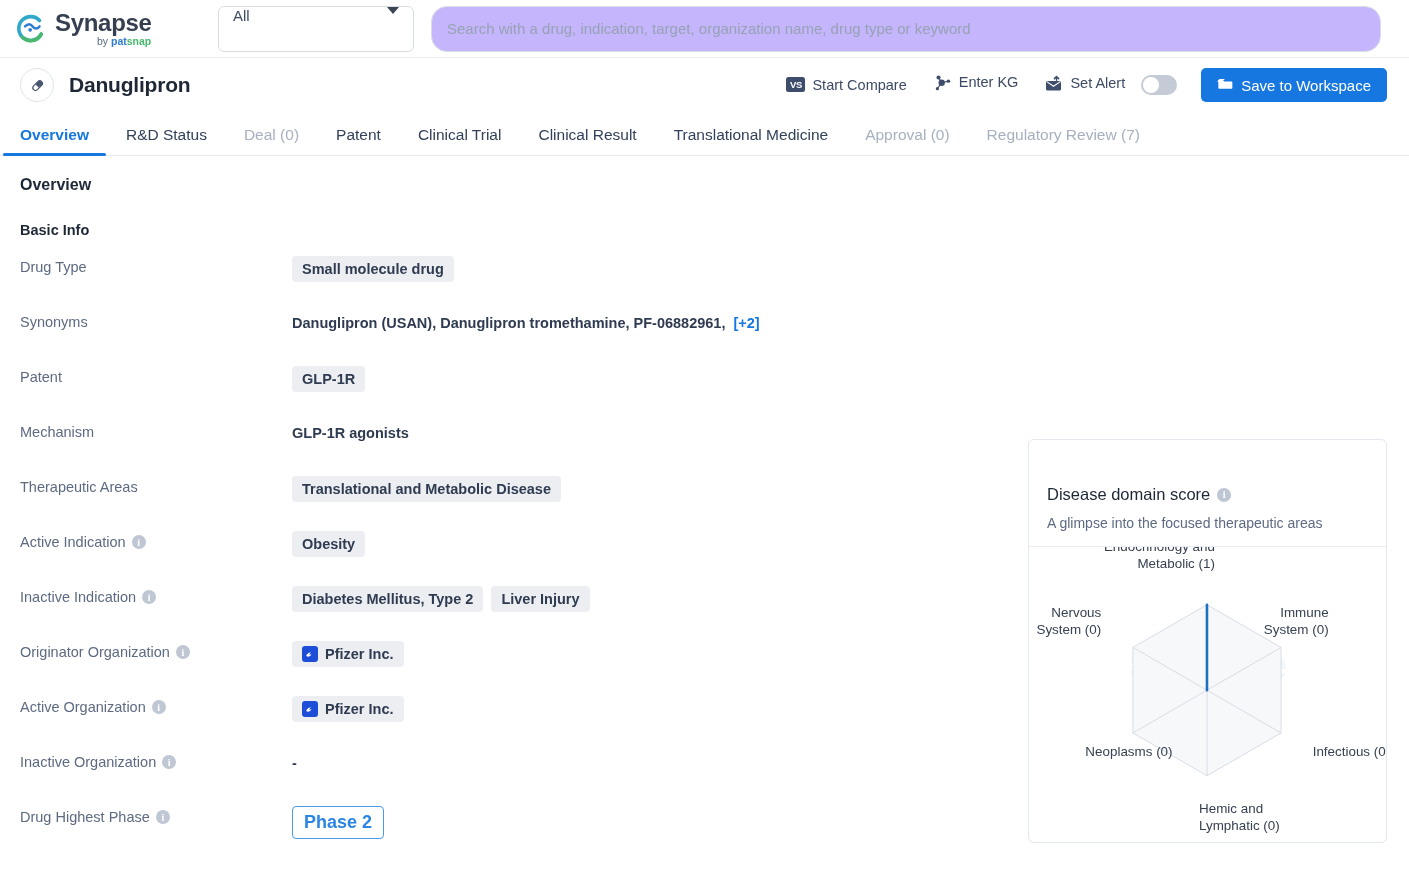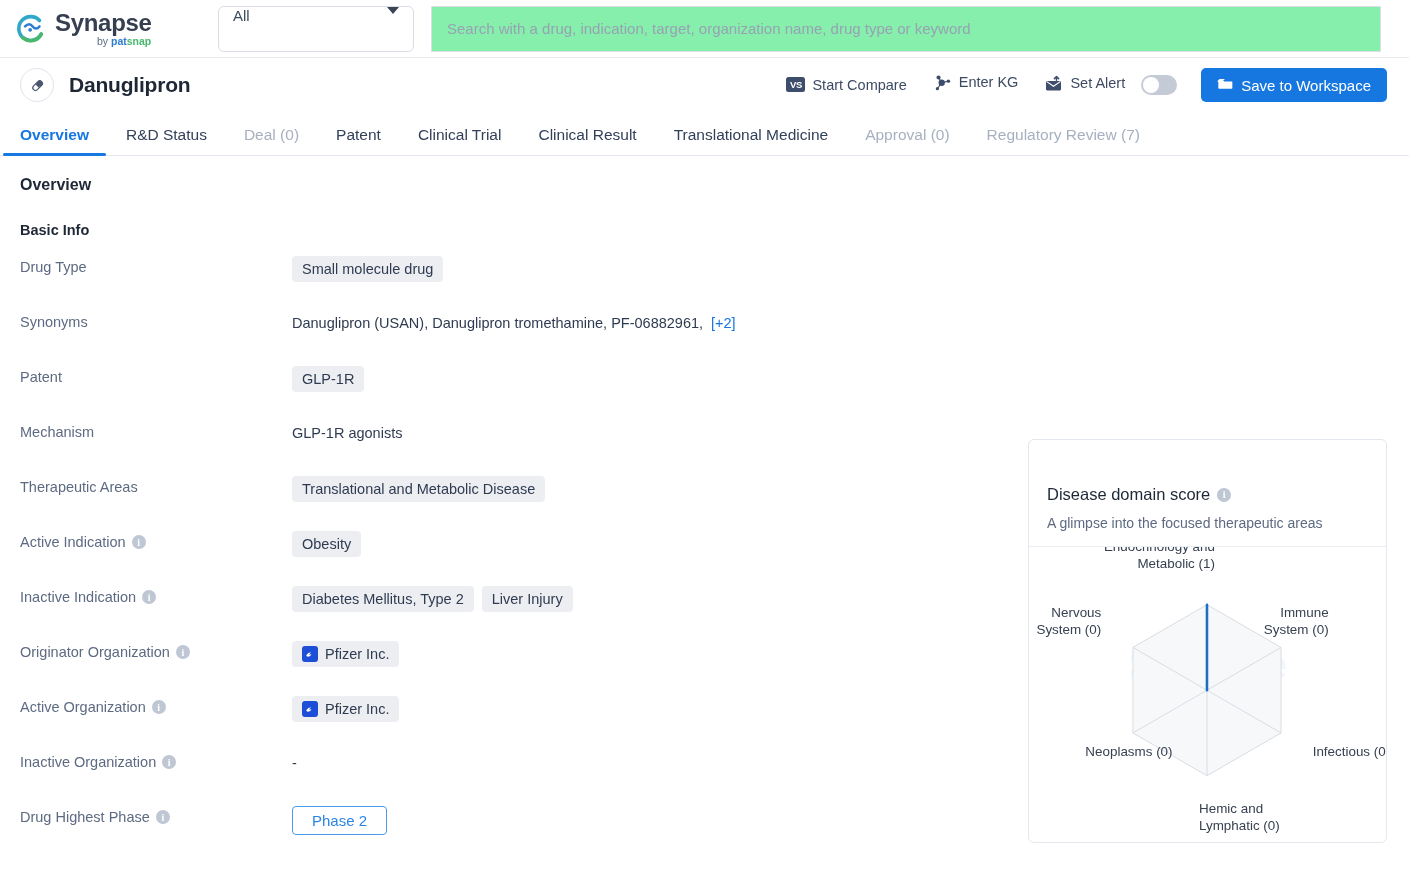--- a/index.html
+++ b/index.html
@@ -44,24 +44,24 @@
     font-size: 15px; color: #3d4a5f; cursor: pointer;
   }
   .caret {
     width: 0; height: 0;
     border-left: 6px solid transparent;
     border-right: 6px solid transparent;
     border-top: 7px solid #3a4454;
   }
   .search-box {
     flex: 1; height: 46px; margin-left: 17px; margin-right: 14px;
-    border: 1px solid #d9dee6; border-radius: 1px;
+    border: 1px solid #d9dee6; border-radius: 16px;
     padding: 16px 15px; font-size: 15px; color: #3d4a5f;
     font-family: "Liberation Sans", sans-serif;
-    background: #86efac; outline: none;
+    background: #c4b5fd; outline: none;
   }
   .search-box::placeholder { color: #97a2b3; }
 
   
   .drug-header {
     height: 54px;
     display: flex; align-items: center;
     padding: 0 22px 0 20px;
   }
   .pill-icon {
@@ -143,39 +143,39 @@
     padding-top: 4px;
   }
   .info-i {
     width: 14px; height: 14px; border-radius: 50%;
     background: #bfc7d4; color: #fff;
     font-size: 10px; font-weight: 700;
     display: inline-flex; align-items: center; justify-content: center;
     flex: 0 0 14px; font-family: "Liberation Serif", serif;
     cursor: pointer;
   }
-  .row-value { display: flex; flex-wrap: wrap; align-items: flex-start; gap: 8px; padding-top: 1px; }
+  .row-value { display: flex; flex-wrap: wrap; align-items: flex-start; gap: 8px; padding-top: 1px; font-weight: bold; }
   .tag {
     background: #eceef2; border-radius: 4px;
     padding: 5px 10px; font-size: 14.5px; color: #2f3b51;
     cursor: pointer; display: inline-flex; align-items: center; gap: 7px;
     white-space: nowrap;
   }
   .plain { font-size: 14.5px; color: #2f3b51; padding-top: 4px; }
   .syn-text { font-size: 14.5px; color: #2f3b51; padding-top: 4px; }
   .syn-more { color: #1677e0; cursor: pointer; }
   .pfizer-logo {
     width: 16px; height: 16px; border-radius: 3px;
     background: #1d4ed8; flex: 0 0 16px;
     display: inline-flex; align-items: center; justify-content: center;
   }
   .phase-badge {
     border: 1px solid #4a9ae8; color: #2b85e4;
     background: #fff; border-radius: 4px;
-    padding: 5px 19px; font-size: 15px; cursor: pointer;
+    padding: 5px 11px; font-size: 18px; cursor: pointer;
   }
 
   
   .score-card {
     position: absolute; left: 1028px; top: 283px;
     width: 359px; height: 404px;
     border: 1px solid #e3e7ee; border-radius: 6px;
     background: #fff; overflow: hidden;
   }
   .score-head { padding: 17px 18px 15px 18px; border-bottom: 1px solid #eaedf2; }

